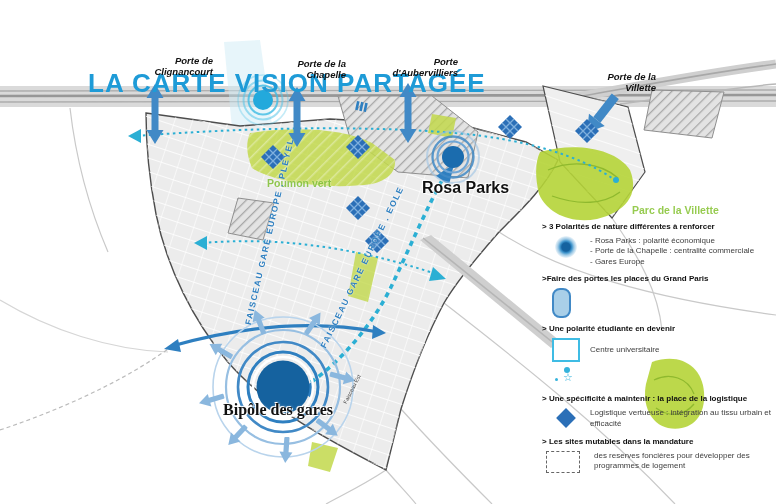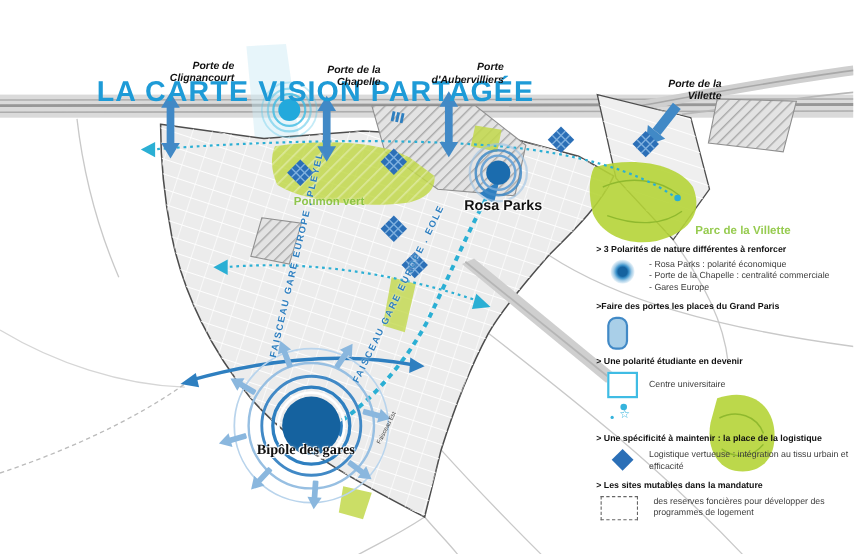--- a/index.html
+++ b/index.html
@@ -3,21 +3,21 @@
 <meta charset="utf-8">
 <style>
   html,body{margin:0;padding:0;background:#fff;}
   #stage{position:relative;width:776px;height:504px;overflow:hidden;background:#fff;
          font-family:"Liberation Sans",sans-serif;}
   #mapsvg{position:absolute;left:0;top:0;}
   .abslbl{position:absolute;white-space:pre-line;}
   .title{font-size:26px;font-weight:bold;letter-spacing:1px;color:#1E9BD7;white-space:nowrap;}
   .porte{font-size:9.5px;font-weight:bold;font-style:italic;color:#111;text-align:right;
          line-height:1.2;width:100px;}
-  .nodelbl{font-size:13px;font-weight:bold;color:#111;
+  .nodelbl{font-size:16px;font-weight:bold;color:#111;
            text-shadow:0 0 3px #fff,1px 1px 0 #fff,-1px -1px 0 #fff;white-space:nowrap;}
   .greenlbl{font-weight:bold;color:#85C13D;opacity:.9;white-space:nowrap;
             text-shadow:0 0 2px rgba(255,255,255,.8);}
   .faisceau{font-size:8.5px;font-weight:bold;color:#2E7FC0;letter-spacing:1.5px;
             white-space:nowrap;transform-origin:center;width:180px;text-align:center;
             text-shadow:0 0 2px rgba(255,255,255,.9);}
   .raillbl{font-size:5.5px;color:#444;white-space:nowrap;transform-origin:left top;}
   
   #legend{position:absolute;left:542px;top:222px;width:230px;font-size:8px;color:#3d3d3d;}
   .lg-header{font-size:8px;font-weight:bold;color:#111;line-height:1.25;}

